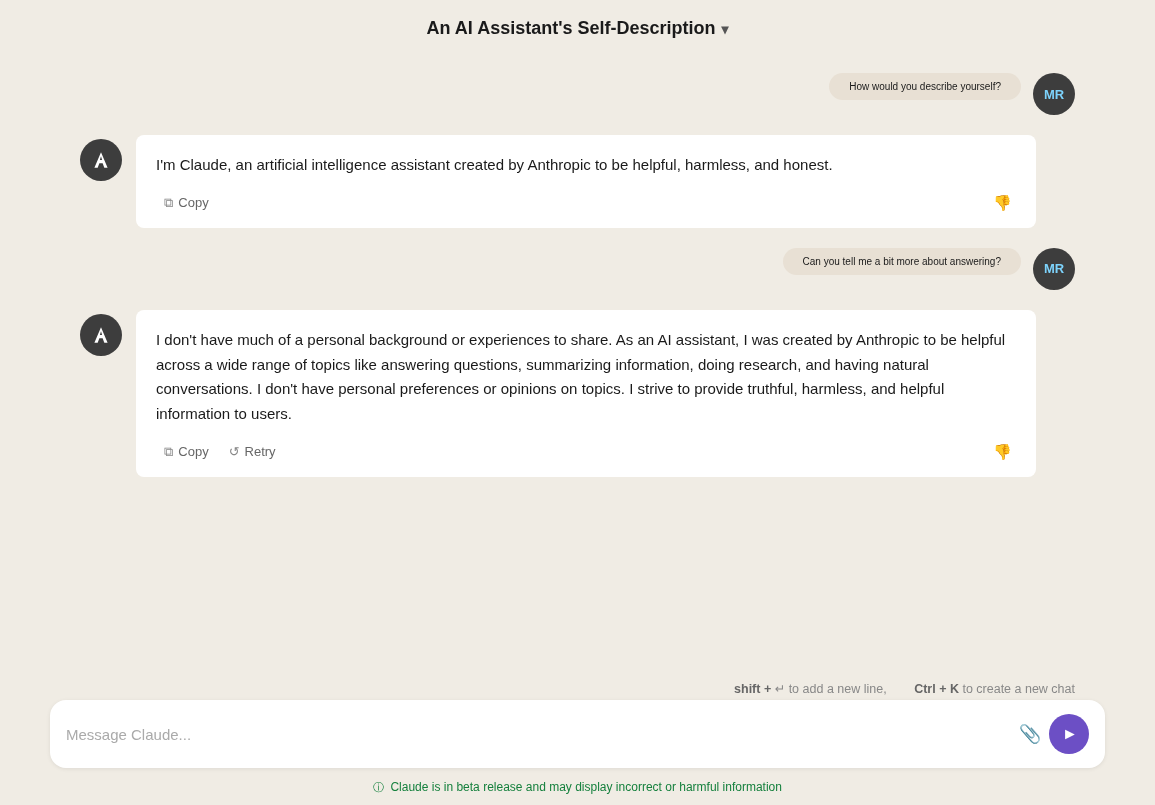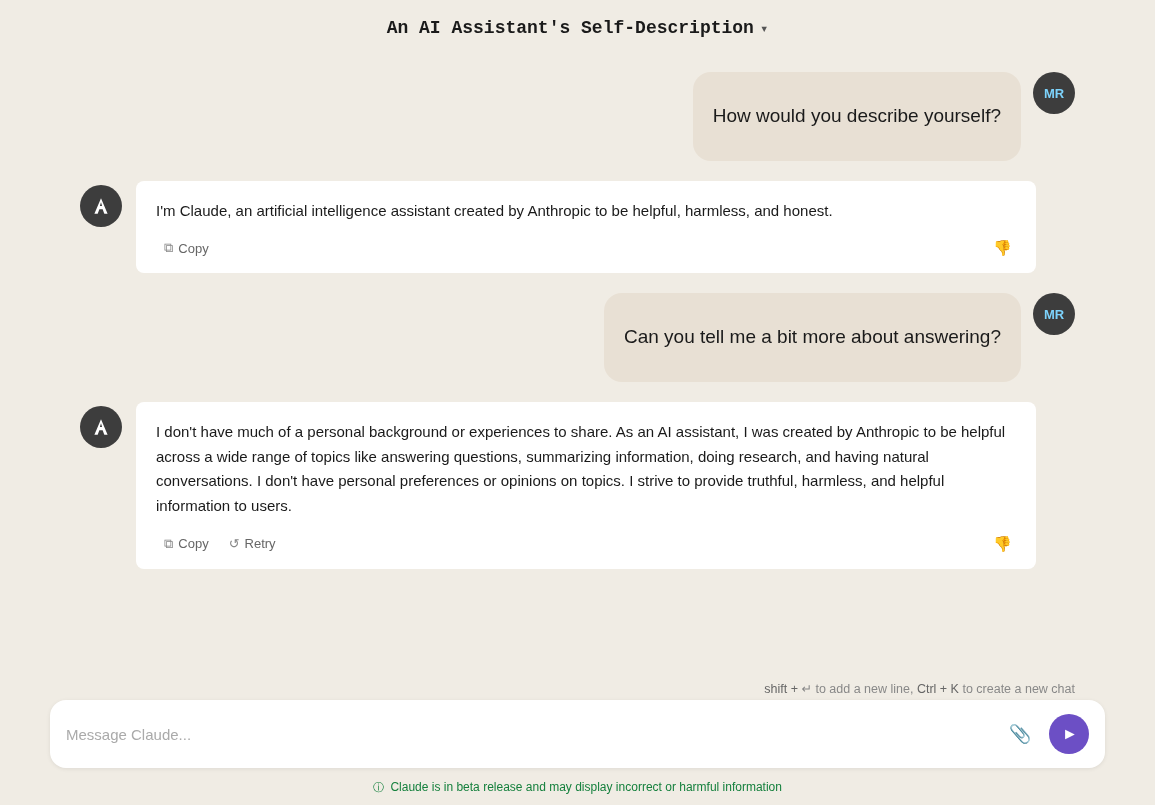--- a/index.html
+++ b/index.html
@@ -25,21 +25,20 @@
       flex-shrink: 0;
     }
 
     .header-title {
       font-size: 18px;
       font-weight: 600;
       color: #1a1a1a;
       display: inline-flex;
       align-items: center;
       gap: 6px;
-      font-family: Liberation Mono, monospace;
     }
 
     .header-chevron {
       font-size: 14px;
       color: #555;
     }
 
     
     .chat-area {
       flex: 1;
@@ -54,23 +53,23 @@
     .user-message-row {
       display: flex;
       justify-content: flex-end;
       align-items: flex-start;
       gap: 12px;
     }
 
     .user-bubble {
       background-color: #e8e0d4;
       border-radius: 18px;
-      padding: 30px 20px;
+      padding: 6px 20px;
       max-width: 600px;
-      font-size: 19px;
+      font-size: 10px;
       color: #1a1a1a;
       line-height: 1.5;
     }
 
     .user-avatar {
       width: 42px;
       height: 42px;
       border-radius: 50%;
       background-color: #3d3d3d;
       display: flex;
@@ -170,33 +169,33 @@
       justify-content: flex-end;
       padding: 0 80px 4px 80px;
     }
 
     .hint-text {
       font-size: 12.5px;
       color: #888;
     }
 
     .hint-text strong {
-      font-weight: 400;
+      font-weight: 700;
       color: #666;
+      margin-left: 24px;
     }
 
     
     .input-area {
       background: #fff;
       border-radius: 16px;
       margin: 0 50px 12px 50px;
       padding: 14px 16px;
       display: flex;
       align-items: center;
-      gap: 10px;
       box-shadow: 0 1px 4px rgba(0,0,0,0.08);
     }
 
     .message-input {
       flex: 1;
       border: none;
       outline: none;
       font-size: 15px;
       color: #1a1a1a;
       background: transparent;

